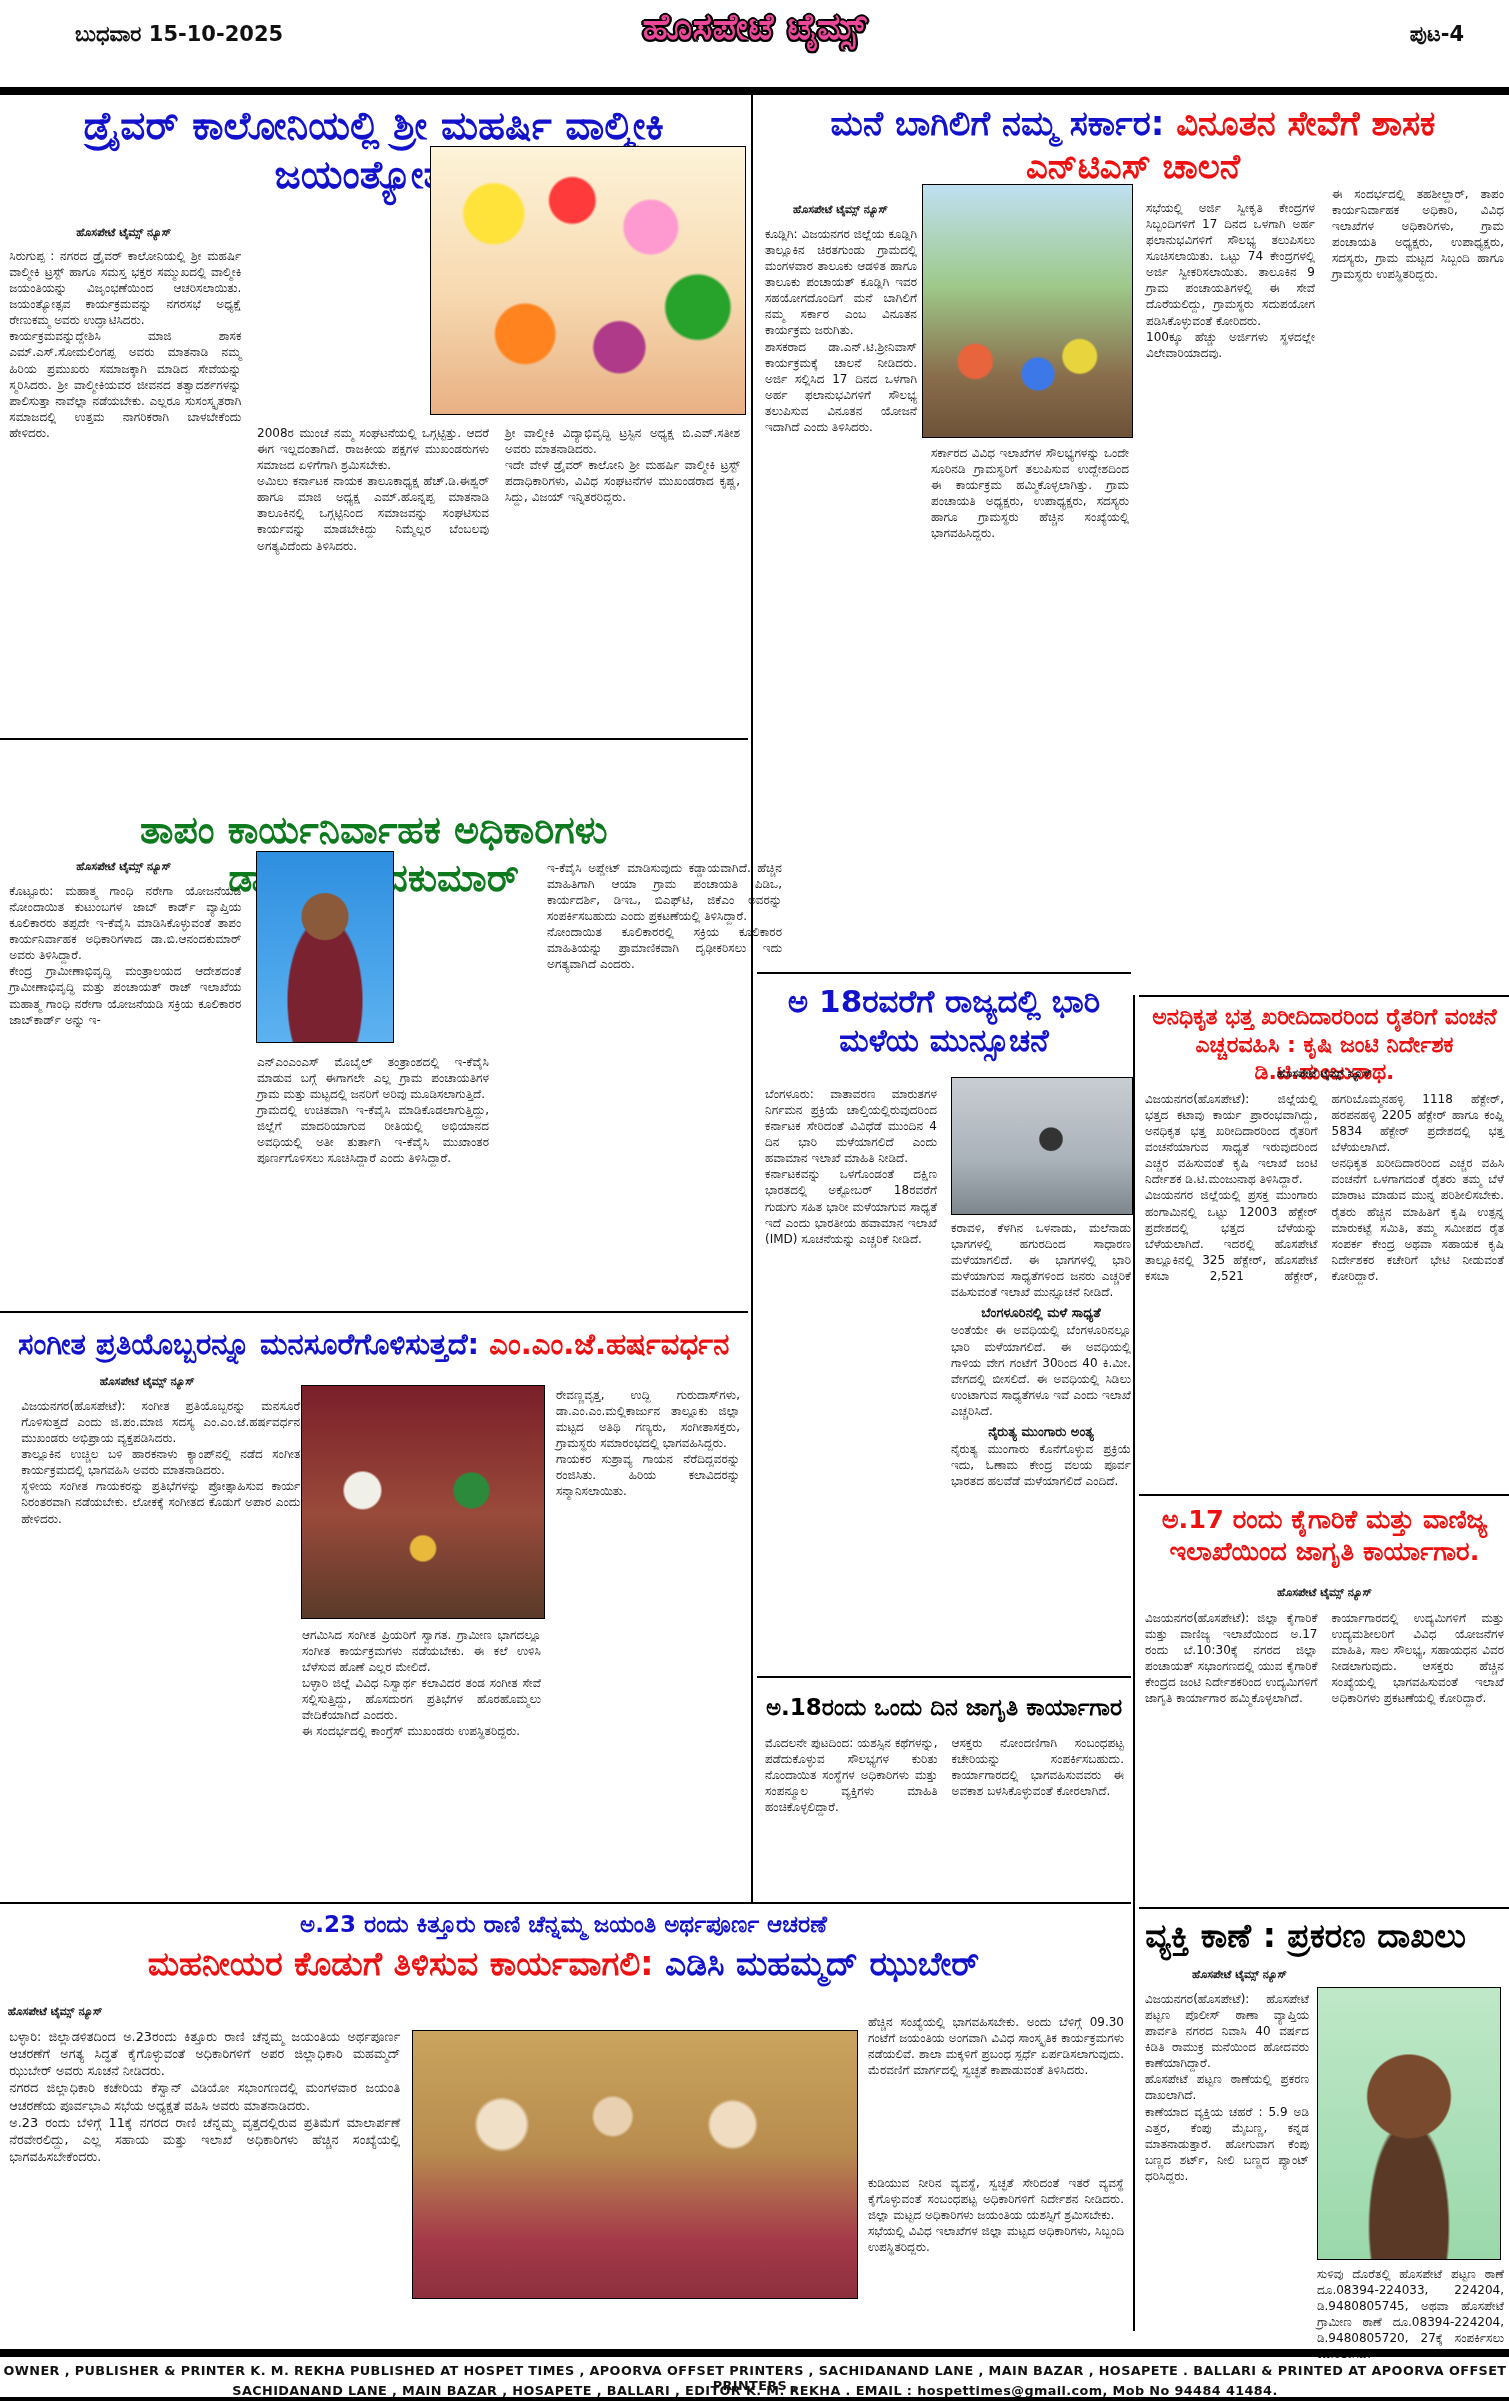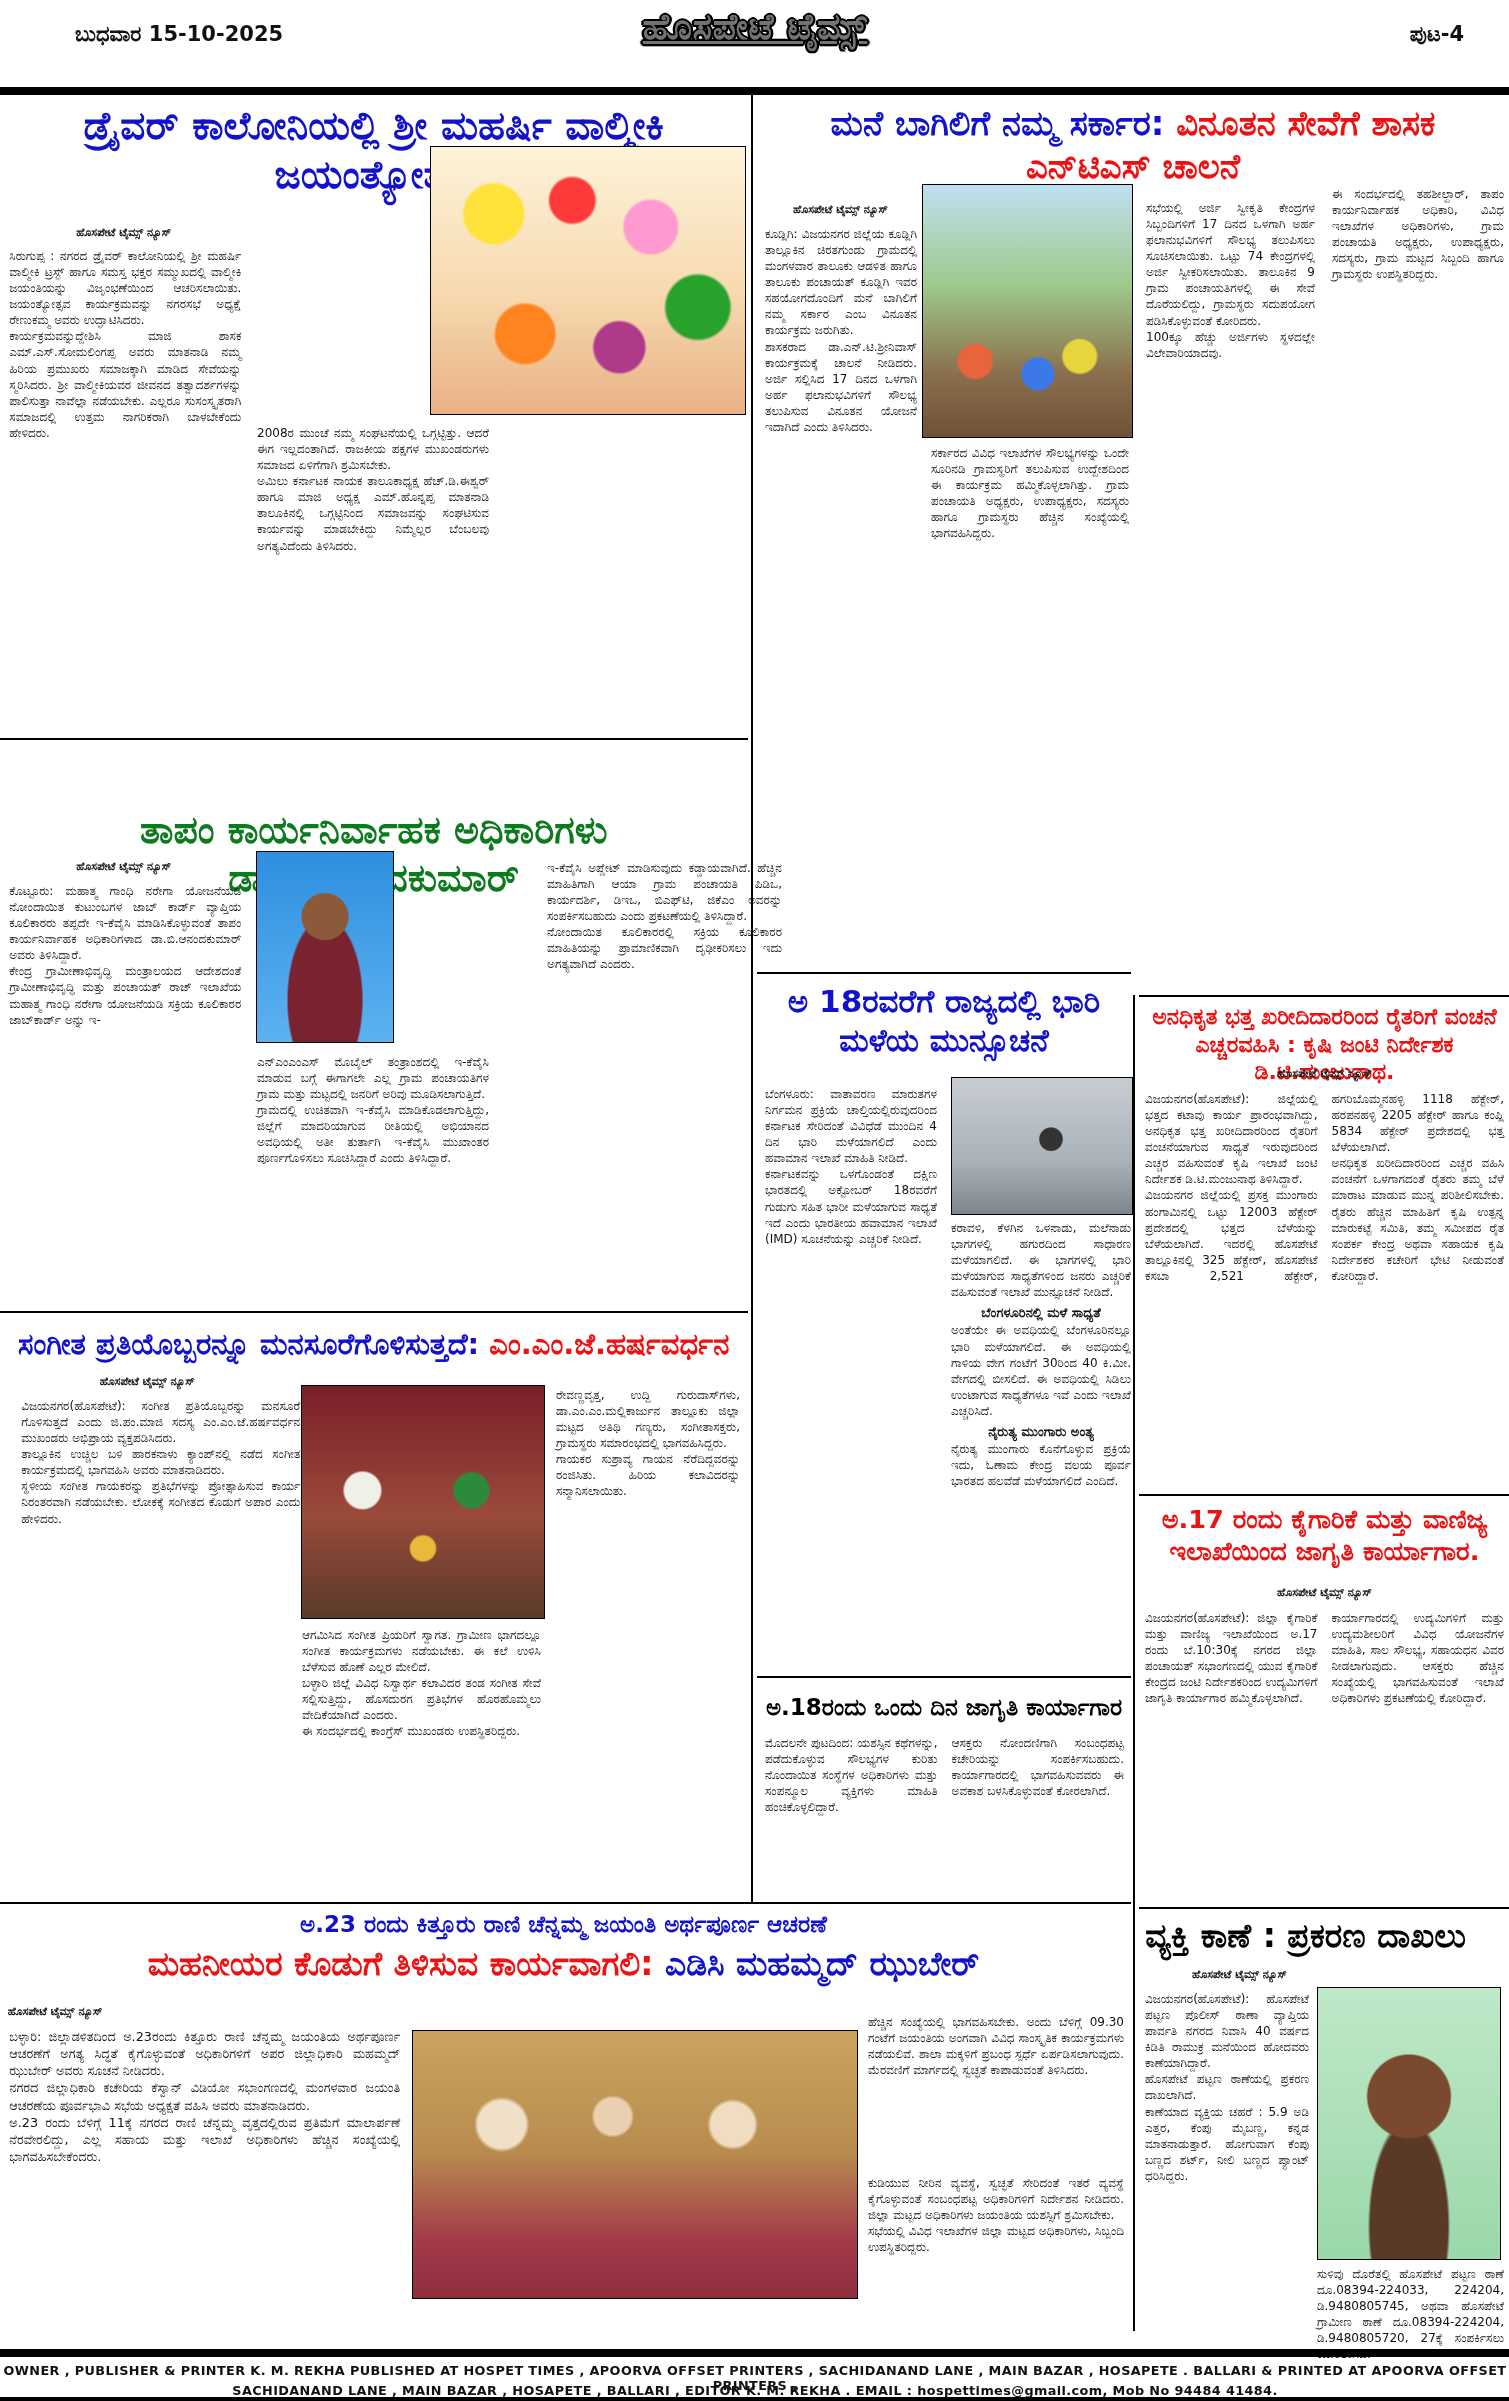--- a/index.html
+++ b/index.html
@@ -5,22 +5,22 @@
   html,body{margin:0;padding:0;background:#e8e8e8;}
   #paper{position:relative;width:1510px;height:2401px;background:#ffffff;
          font-family:"DejaVu Sans","Liberation Sans",sans-serif;color:#111;overflow:hidden;}
   .abs{position:absolute;}
   .rule-h{position:absolute;background:#000;height:2.3px;}
   .rule-v{position:absolute;background:#000;width:1.5px;}
   .bar{position:absolute;background:#000;}
   
   .date{font-size:21px;font-weight:bold;margin-left:48px;}
   .pageno{font-size:21px;font-weight:bold;}
-  .masthead{font-size:36px;font-weight:bold;color:#737373;letter-spacing:0.8px;
-    text-shadow:-1.5px -1.5px 0 #000,1.5px -1.5px 0 #000,-1.5px 1.5px 0 #000,1.5px 1.5px 0 #000,0 2.3px 0 #000,0 -2.3px 0 #000,2.3px 0 0 #000,-2.3px 0 0 #000;text-decoration:underline;}
+  .masthead{font-size:36px;font-weight:bold;color:#ec4899;letter-spacing:0.8px;
+    text-shadow:-1.5px -1.5px 0 #000,1.5px -1.5px 0 #000,-1.5px 1.5px 0 #000,1.5px 1.5px 0 #000,0 2.3px 0 #000,0 -2.3px 0 #000,2.3px 0 0 #000,-2.3px 0 0 #000;}
   
   .hl{font-weight:bold;text-align:center;line-height:1.25;}
   .blue{color:#1212cc;}
   .red{color:#ee1111;}
   .green{color:#0e7a1e;}
   .black{color:#000;}
   .byline{font-weight:bold;text-align:center;font-size:11px;}
   .body{font-size:12px;line-height:1.34;text-align:justify;white-space:pre-line;}
   .subhead{font-weight:bold;font-size:13px;margin:4.6px 0 1.5px 0;text-align:center;}
   
@@ -83,20 +83,22 @@
   <div class="rule-h" style="left:0;top:1902px;width:1131px;"></div>
   <div class="rule-h" style="left:1139px;top:1907px;width:371px;"></div>
 
   <div class="abs hl blue" style="left:7.7px;top:102px;width:732px;font-size:39px;">ಡ್ರೈವರ್ ಕಾಲೋನಿಯಲ್ಲಿ ಶ್ರೀ ಮಹರ್ಷಿ ವಾಲ್ಮೀಕಿ ಜಯಂತ್ಯೋತ್ಸವ</div>
   <div class="abs byline" style="left:7.7px;top:226px;width:232px;">ಹೊಸಪೇಟೆ ಟೈಮ್ಸ್ ನ್ಯೂಸ್</div>
   <div class="photo p-festival" style="left:430px;top:146px;width:314px;height:267px;"></div>
   <div class="abs body" style="left:9.3px;top:248px;width:232px;height:484px;">ಸಿರುಗುಪ್ಪ : ನಗರದ ಡ್ರೈವರ್ ಕಾಲೋನಿಯಲ್ಲಿ ಶ್ರೀ ಮಹರ್ಷಿ ವಾಲ್ಮೀಕಿ ಟ್ರಸ್ಟ್ ಹಾಗೂ ಸಮಸ್ತ ಭಕ್ತರ ಸಮ್ಮುಖದಲ್ಲಿ ವಾಲ್ಮೀಕಿ ಜಯಂತಿಯನ್ನು ವಿಜೃಂಭಣೆಯಿಂದ ಆಚರಿಸಲಾಯಿತು. ಜಯಂತ್ಯೋತ್ಸವ ಕಾರ್ಯಕ್ರಮವನ್ನು ನಗರಸಭೆ ಅಧ್ಯಕ್ಷೆ ರೇಣುಕಮ್ಮ ಅವರು ಉದ್ಘಾಟಿಸಿದರು.
 ಕಾರ್ಯಕ್ರಮವನ್ನುದ್ದೇಶಿಸಿ ಮಾಜಿ ಶಾಸಕ ಎಮ್.ಎಸ್.ಸೋಮಲಿಂಗಪ್ಪ ಅವರು ಮಾತನಾಡಿ ನಮ್ಮ ಹಿರಿಯ ಪ್ರಮುಖರು ಸಮಾಜಕ್ಕಾಗಿ ಮಾಡಿದ ಸೇವೆಯನ್ನು ಸ್ಮರಿಸಿದರು. ಶ್ರೀ ವಾಲ್ಮೀಕಿಯವರ ಜೀವನದ ತತ್ವಾದರ್ಶಗಳನ್ನು ಪಾಲಿಸುತ್ತಾ ನಾವೆಲ್ಲಾ ನಡೆಯಬೇಕು. ಎಲ್ಲರೂ ಸುಸಂಸ್ಕೃತರಾಗಿ ಸಮಾಜದಲ್ಲಿ ಉತ್ತಮ ನಾಗರಿಕರಾಗಿ ಬಾಳಬೇಕೆಂದು ಹೇಳಿದರು.</div>
   <div class="abs body" style="left:257px;top:425px;width:232px;height:310px;">2008ರ ಮುಂಚೆ ನಮ್ಮ ಸಂಘಟನೆಯಲ್ಲಿ ಒಗ್ಗಟ್ಟಿತ್ತು. ಆದರೆ ಈಗ ಇಲ್ಲದಂತಾಗಿದೆ. ರಾಜಕೀಯ ಪಕ್ಷಗಳ ಮುಖಂಡರುಗಳು ಸಮಾಜದ ಏಳಿಗೆಗಾಗಿ ಶ್ರಮಿಸಬೇಕು.
 ಅಮಿಲು ಕರ್ನಾಟಕ ನಾಯಕ ತಾಲೂಕಾಧ್ಯಕ್ಷ ಹೆಚ್.ಡಿ.ಈಶ್ವರ್ ಹಾಗೂ ಮಾಜಿ ಅಧ್ಯಕ್ಷ ಎಮ್.ಹೊನ್ನಪ್ಪ ಮಾತನಾಡಿ ತಾಲೂಕಿನಲ್ಲಿ ಒಗ್ಗಟ್ಟಿನಿಂದ ಸಮಾಜವನ್ನು ಸಂಘಟಿಸುವ ಕಾರ್ಯವನ್ನು ಮಾಡಬೇಕಿದ್ದು ನಿಮ್ಮೆಲ್ಲರ ಬೆಂಬಲವು ಅಗತ್ಯವಿದೆಂದು ತಿಳಿಸಿದರು.</div>
+  <div class="abs body" style="left:505px;top:425px;width:235px;height:310px;">ಶ್ರೀ ವಾಲ್ಮೀಕಿ ವಿದ್ಯಾಭಿವೃದ್ಧಿ ಟ್ರಸ್ಟಿನ ಅಧ್ಯಕ್ಷ ಬಿ.ಎವ್.ಸತೀಶ ಅವರು ಮಾತನಾಡಿದರು.
+ಇದೇ ವೇಳೆ ಡ್ರೈವರ್ ಕಾಲೋನಿ ಶ್ರೀ ಮಹರ್ಷಿ ವಾಲ್ಮೀಕಿ ಟ್ರಸ್ಟ್ ಪದಾಧಿಕಾರಿಗಳು, ವಿವಿಧ ಸಂಘಟನೆಗಳ ಮುಖಂಡರಾದ ಕೃಷ್ಣ, ಸಿದ್ದು, ವಿಜಯ್ ಇನ್ನಿತರರಿದ್ದರು.</div>
 
   <div class="abs hl" style="left:763px;top:102px;width:740px;font-size:34px;">
     <span class="blue">ಮನೆ ಬಾಗಿಲಿಗೆ ನಮ್ಮ ಸರ್ಕಾರ: </span><span class="red">ವಿನೂತನ ಸೇವೆಗೆ ಶಾಸಕ ಎನ್‌ಟಿಎಸ್ ಚಾಲನೆ</span>
   </div>
   <div class="abs byline" style="left:763px;top:203px;width:155px;">ಹೊಸಪೇಟೆ ಟೈಮ್ಸ್ ನ್ಯೂಸ್</div>
   <div class="photo p-crowd" style="left:922px;top:184px;width:209px;height:252px;"></div>
   <div class="abs body" style="left:765px;top:226px;width:152px;height:740px;">ಕೂಡ್ಲಿಗಿ: ವಿಜಯನಗರ ಜಿಲ್ಲೆಯ ಕೂಡ್ಲಿಗಿ ತಾಲ್ಲೂಕಿನ ಚಿರತಗುಂಡು ಗ್ರಾಮದಲ್ಲಿ ಮಂಗಳವಾರ ತಾಲೂಕು ಆಡಳಿತ ಹಾಗೂ ತಾಲೂಕು ಪಂಚಾಯತ್ ಕೂಡ್ಲಿಗಿ ಇವರ ಸಹಯೋಗದೊಂದಿಗೆ ಮನೆ ಬಾಗಿಲಿಗೆ ನಮ್ಮ ಸರ್ಕಾರ ಎಂಬ ವಿನೂತನ ಕಾರ್ಯಕ್ರಮ ಜರುಗಿತು.
 ಶಾಸಕರಾದ ಡಾ.ಎನ್.ಟಿ.ಶ್ರೀನಿವಾಸ್ ಕಾರ್ಯಕ್ರಮಕ್ಕೆ ಚಾಲನೆ ನೀಡಿದರು. ಅರ್ಜಿ ಸಲ್ಲಿಸಿದ 17 ದಿನದ ಒಳಗಾಗಿ ಅರ್ಹ ಫಲಾನುಭವಿಗಳಿಗೆ ಸೌಲಭ್ಯ ತಲುಪಿಸುವ ವಿನೂತನ ಯೋಜನೆ ಇದಾಗಿದೆ ಎಂದು ತಿಳಿಸಿದರು.</div>
   <div class="abs body" style="left:931px;top:445px;width:198px;height:521px;">ಸರ್ಕಾರದ ವಿವಿಧ ಇಲಾಖೆಗಳ ಸೌಲಭ್ಯಗಳನ್ನು ಒಂದೇ ಸೂರಿನಡಿ ಗ್ರಾಮಸ್ಥರಿಗೆ ತಲುಪಿಸುವ ಉದ್ದೇಶದಿಂದ ಈ ಕಾರ್ಯಕ್ರಮ ಹಮ್ಮಿಕೊಳ್ಳಲಾಗಿತ್ತು. ಗ್ರಾಮ ಪಂಚಾಯತಿ ಅಧ್ಯಕ್ಷರು, ಉಪಾಧ್ಯಕ್ಷರು, ಸದಸ್ಯರು ಹಾಗೂ ಗ್ರಾಮಸ್ಥರು ಹೆಚ್ಚಿನ ಸಂಖ್ಯೆಯಲ್ಲಿ ಭಾಗವಹಿಸಿದ್ದರು.</div>
   <div class="abs body" style="left:1146px;top:200px;width:169px;height:802px;">ಸಭೆಯಲ್ಲಿ ಅರ್ಜಿ ಸ್ವೀಕೃತಿ ಕೇಂದ್ರಗಳ ಸಿಬ್ಬಂದಿಗಳಿಗೆ 17 ದಿನದ ಒಳಗಾಗಿ ಅರ್ಹ ಫಲಾನುಭವಿಗಳಿಗೆ ಸೌಲಭ್ಯ ತಲುಪಿಸಲು ಸೂಚಿಸಲಾಯಿತು. ಒಟ್ಟು 74 ಕೇಂದ್ರಗಳಲ್ಲಿ ಅರ್ಜಿ ಸ್ವೀಕರಿಸಲಾಯಿತು. ತಾಲೂಕಿನ 9 ಗ್ರಾಮ ಪಂಚಾಯತಿಗಳಲ್ಲಿ ಈ ಸೇವೆ ದೊರೆಯಲಿದ್ದು, ಗ್ರಾಮಸ್ಥರು ಸದುಪಯೋಗ ಪಡಿಸಿಕೊಳ್ಳುವಂತೆ ಕೋರಿದರು.

